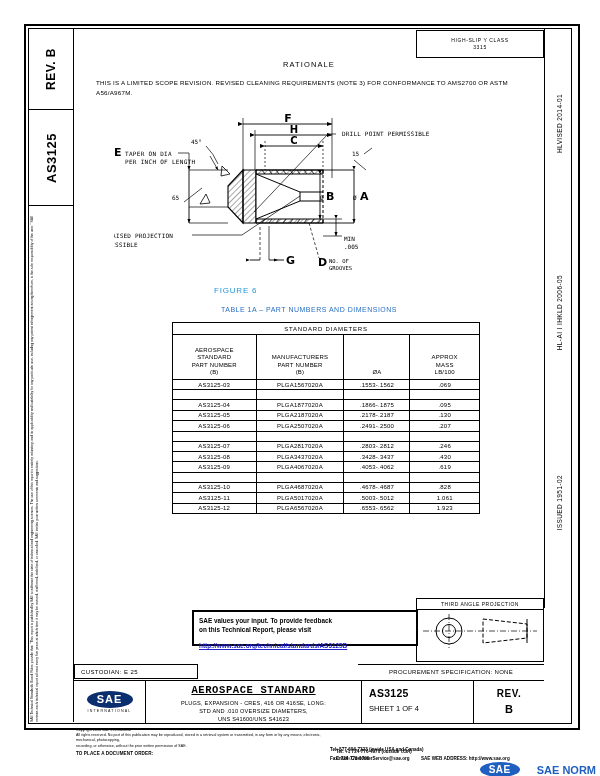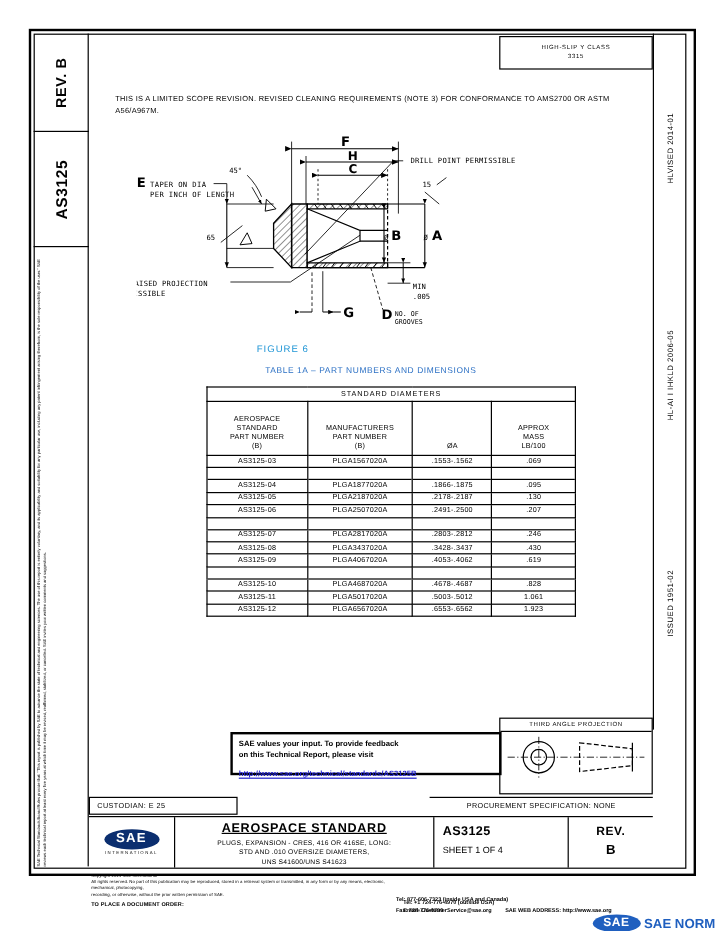--- a/index.html
+++ b/index.html
@@ -67,21 +67,21 @@
   .custbox{position:absolute;left:0;top:0;width:124px;height:15px;border:1px solid #000;box-sizing:border-box;
            display:flex;align-items:center;padding-left:6px;font-size:6px;letter-spacing:.4px;}
   .procbox{position:absolute;right:0;top:0;width:186px;height:15px;border-top:1px solid #000;box-sizing:border-box;
            display:flex;align-items:center;justify-content:center;font-size:6px;letter-spacing:.3px;}
 
   
   .titleblock{position:absolute;left:0;right:0;top:652px;height:42px;border-top:1px solid #000;}
   .tb-logo{position:absolute;left:0;top:0;width:72px;height:42px;border-right:1px solid #000;box-sizing:border-box;
            display:flex;align-items:center;justify-content:center;}
   .tb-mid{position:absolute;left:72px;top:0;width:216px;height:42px;border-right:1px solid #000;box-sizing:border-box;text-align:center;}
-  .tb-mid .t1{font-size:10.5px;font-weight:bold;letter-spacing:.6px;padding-top:3px;text-decoration:underline;}
+  .tb-mid .t1{font-size:10.5px;font-weight:bold;letter-spacing:.6px;padding-top:3px;text-decoration:underline;font-family:Liberation Mono, monospace;}
   .tb-mid .t2{font-size:5.6px;line-height:8px;padding-top:3px;letter-spacing:.2px;}
   .tb-num{position:absolute;left:288px;top:0;width:112px;height:42px;border-right:1px solid #000;box-sizing:border-box;padding:6px 0 0 7px;}
   .tb-num .n1{font-size:10.5px;font-weight:bold;letter-spacing:.3px;}
   .tb-num .n2{font-size:7.5px;padding-top:5px;}
   .tb-rev{position:absolute;left:400px;top:0;right:0;height:42px;box-sizing:border-box;text-align:center;padding-top:7px;}
   .tb-rev .r1{font-size:10px;font-weight:bold;letter-spacing:.5px;}
   .tb-rev .r2{font-size:11px;font-weight:bold;padding-top:4px;}
 
   
   .saemark{display:flex;flex-direction:column;align-items:center;}
@@ -93,21 +93,21 @@
   .footer{position:absolute;left:0;top:728px;width:600px;height:48px;}
   .f-left{position:absolute;left:76px;top:0;width:250px;}
   .f-left .cw{font-size:3.6px;line-height:5.2px;letter-spacing:.05px;}
   .f-left .ord{font-size:4.6px;font-weight:bold;padding-top:2px;letter-spacing:.1px;}
   .f-right{position:absolute;left:330px;top:0;width:200px;}
   .f-right .cw{font-size:3.6px;line-height:5.2px;}
   .f-right .ln{font-size:4.6px;font-weight:bold;padding-top:2px;line-height:7px;}
   .f-logo{position:absolute;right:4px;top:34px;display:flex;align-items:center;}
   .f-logo .el2{width:40px;height:15px;border-radius:50%;background:#1f5fbf;color:#fff;font-size:10px;font-weight:bold;
                display:flex;align-items:center;justify-content:center;letter-spacing:.5px;}
-  .f-logo .norm{font-size:11px;font-weight:bold;color:#1f5fbf;letter-spacing:0;padding-left:3px;}
+  .f-logo .norm{font-size:11px;font-weight:bold;color:#1f5fbf;letter-spacing:0;padding-left:3px;margin-left:14px;}
 </style>
 </head>
 <body>
 
 <div class="sheet">
 
   <div class="border-outer"></div>
   <div class="border-inner"></div>
 
   <div class="lcol">
@@ -135,20 +135,21 @@
     </div>
   </div>
 
   <div class="main">
 
     <div class="refbox">
       <div>HIGH-SLIP Y CLASS</div>
       <div>3315</div>
     </div>
 
+    <div class="rationale-title">RATIONALE</div>
     <div class="rationale-body">THIS IS A LIMITED SCOPE REVISION.  REVISED CLEANING REQUIREMENTS (NOTE 3) FOR CONFORMANCE TO AMS2700 OR ASTM A56/A967M.</div>
 
     <div class="fig">
       <svg width="320" height="180" viewBox="0 0 320 180">
         <defs>
           <pattern id="hatch" patternUnits="userSpaceOnUse" width="4" height="4" patternTransform="rotate(45)">
             <line x1="0" y1="0" x2="0" y2="4" stroke="#000" stroke-width="0.7"></line>
           </pattern>
           <marker id="ah" markerWidth="7" markerHeight="7" refX="6" refY="2.5" orient="auto">
             <path d="M0,0 L6,2.5 L0,5 z" fill="#000"></path>

